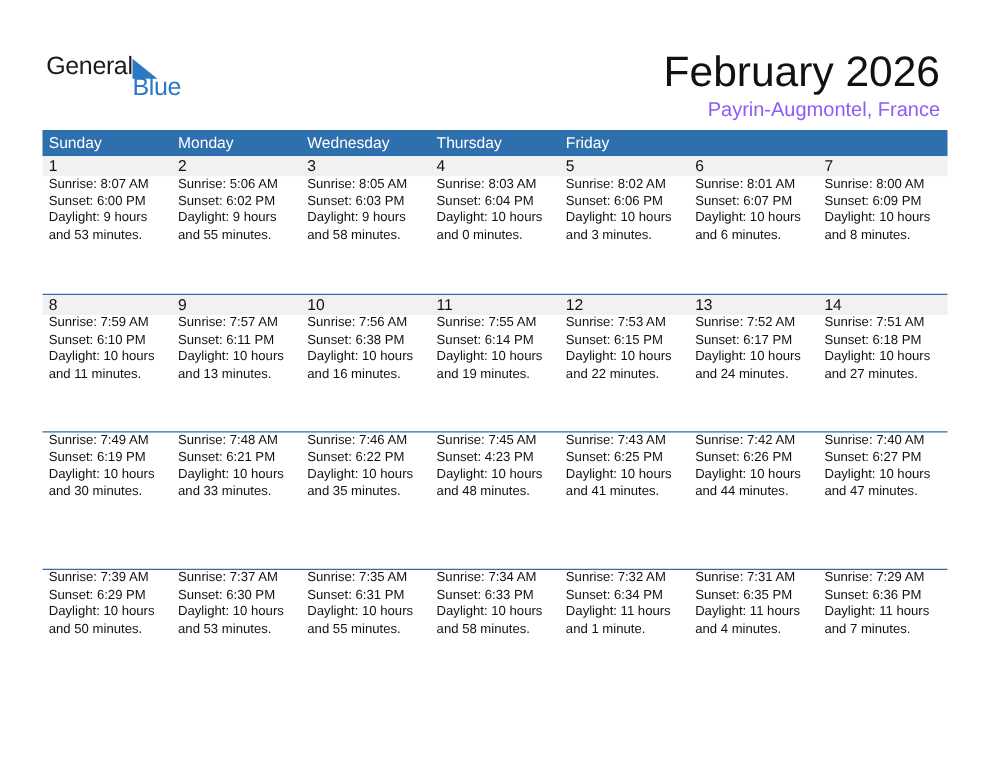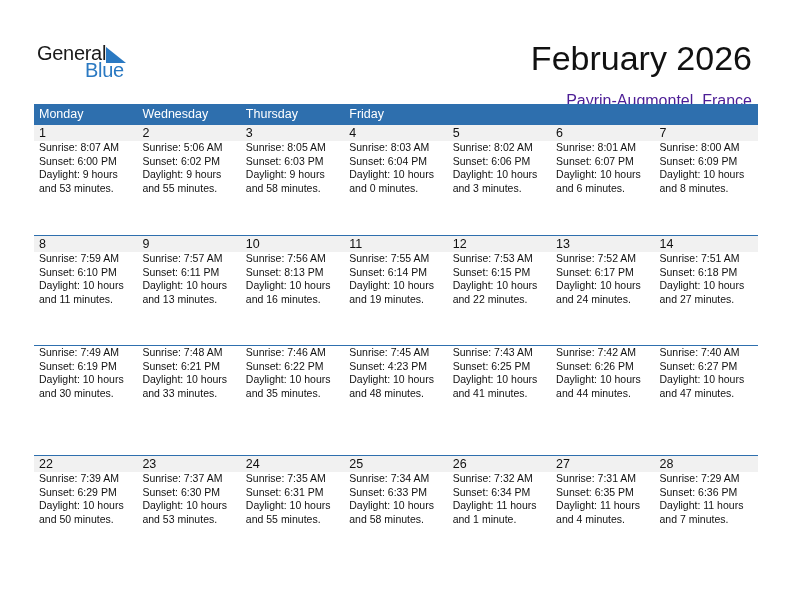--- a/index.html
+++ b/index.html
@@ -1,24 +1,24 @@
 <!DOCTYPE html>
 <html><head>
 <meta charset="utf-8">
 <style>
   html, body { margin:0; padding:0; background:#ffffff; }
   body { width:792px; height:612px; position:relative; overflow:hidden;
          font-family:"Liberation Sans", sans-serif; color:#111; }
   .logo { position:absolute; left:37px; top:42px; width:100px; height:40px; }
   .logo-general { position:absolute; left:0; top:0; font-size:20px; color:#1a1a1a; letter-spacing:-0.3px; }
-  .logo-blue { position:absolute; left:48px; top:17px; font-size:20px; color:#2a79c2; letter-spacing:-0.3px; }
+  .logo-blue { position:absolute; left:69px; top:17px; font-size:20px; color:#2a79c2; letter-spacing:-0.3px; }
   .logo-tri { position:absolute; left:69px; top:5px; width:0; height:0;
               border-left:20px solid #2a79c2; border-top:16px solid transparent; }
   .title { position:absolute; right:40px; top:39px; font-size:34px; color:#111; }
-  .subtitle { position:absolute; right:40px; top:92px; font-size:16px; color:#4c1d95;margin-left:12px; }
+  .subtitle { position:absolute; right:40px; top:80px; font-size:16px; color:#8b5cf6;margin-left:12px; }
   .cal { position:absolute; left:34px; top:104px; width:724px; }
   .head-row { display:flex; background:#2e6fae; height:21px; }
   .head-cell { width:103.43px; color:#ffffff; font-size:12.5px; line-height:21px; padding-left:5px; box-sizing:border-box; }
   .week { position:relative; height:110px; border-top:1px solid #2e6fae; box-sizing:border-box; }
   .week:first-of-type { border-top:none; }
   .num-band { display:flex; background:#f1f1f1; height:16px; }
   .num { width:103.43px; font-size:12.5px; line-height:17px; padding-left:5px; box-sizing:border-box; color:#111; }
   .info-row { display:flex; }
   .info { width:103.43px; padding-left:5px; box-sizing:border-box; font-size:10.5px; line-height:13.5px; color:#111; white-space:nowrap; }
 </style>
@@ -29,20 +29,21 @@
   <span class="logo-general">General</span>
   <span class="logo-tri"></span>
   <span class="logo-blue">Blue</span>
 </div>
 
 <div class="title">February 2026</div>
 <div class="subtitle">Payrin-Augmontel, France</div>
 
 <div class="cal">
   <div class="head-row">
+    <div class="head-cell">Sunday</div>
     <div class="head-cell">Monday</div>
     <div class="head-cell">Wednesday</div>
     <div class="head-cell">Thursday</div>
     <div class="head-cell">Friday</div>
   </div>
   <div id="weeks">
       <div class="week">
         <div class="num-band">
           <div class="num">1</div>
           <div class="num">2</div>
@@ -115,21 +116,21 @@
             <div>and 11 minutes.</div>
           </div>
           <div class="info">
             <div>Sunrise: 7:57 AM</div>
             <div>Sunset: 6:11 PM</div>
             <div>Daylight: 10 hours</div>
             <div>and 13 minutes.</div>
           </div>
           <div class="info">
             <div>Sunrise: 7:56 AM</div>
-            <div>Sunset: 8:13 PM</div>
+            <div>Sunset: 6:38 PM</div>
             <div>Daylight: 10 hours</div>
             <div>and 16 minutes.</div>
           </div>
           <div class="info">
             <div>Sunrise: 7:55 AM</div>
             <div>Sunset: 6:14 PM</div>
             <div>Daylight: 10 hours</div>
             <div>and 19 minutes.</div>
           </div>
           <div class="info">
@@ -192,29 +193,20 @@
           </div>
           <div class="info">
             <div>Sunrise: 7:40 AM</div>
             <div>Sunset: 6:27 PM</div>
             <div>Daylight: 10 hours</div>
             <div>and 47 minutes.</div>
           </div>
         </div>
       </div>
       <div class="week">
-        <div class="num-band">
-          <div class="num">22</div>
-          <div class="num">23</div>
-          <div class="num">24</div>
-          <div class="num">25</div>
-          <div class="num">26</div>
-          <div class="num">27</div>
-          <div class="num">28</div>
-        </div>
         <div class="info-row">
           <div class="info">
             <div>Sunrise: 7:39 AM</div>
             <div>Sunset: 6:29 PM</div>
             <div>Daylight: 10 hours</div>
             <div>and 50 minutes.</div>
           </div>
           <div class="info">
             <div>Sunrise: 7:37 AM</div>
             <div>Sunset: 6:30 PM</div>

